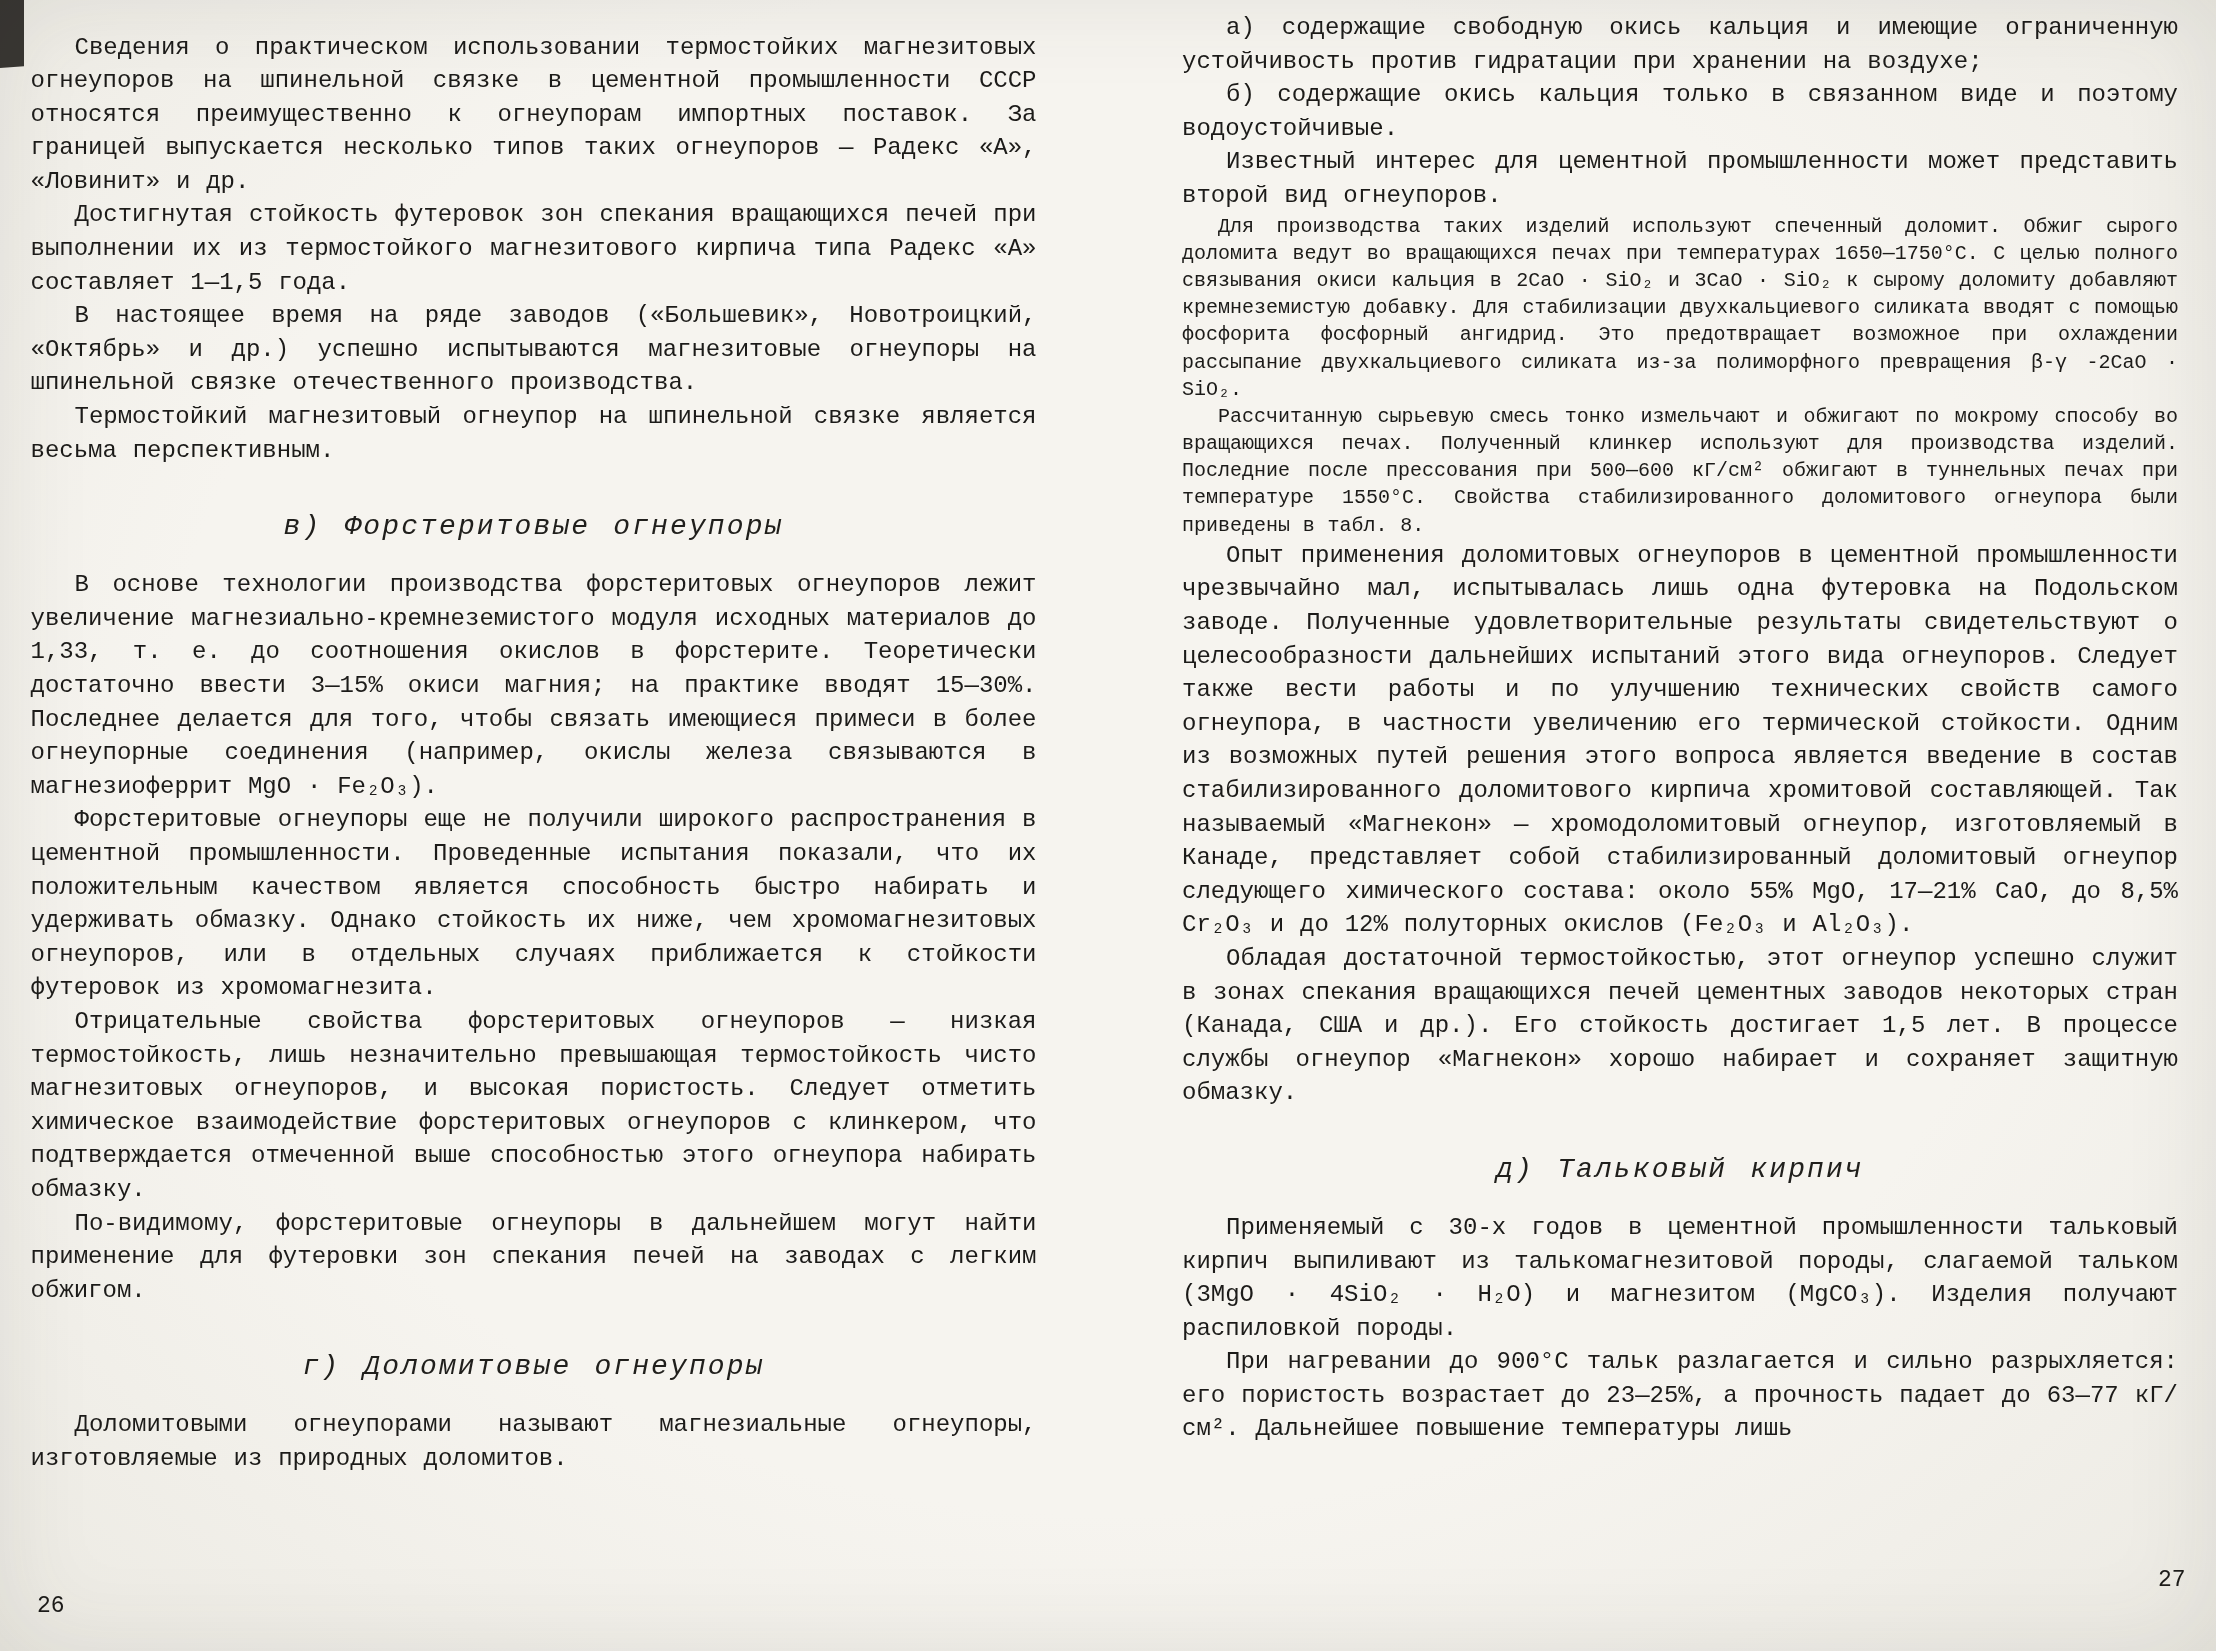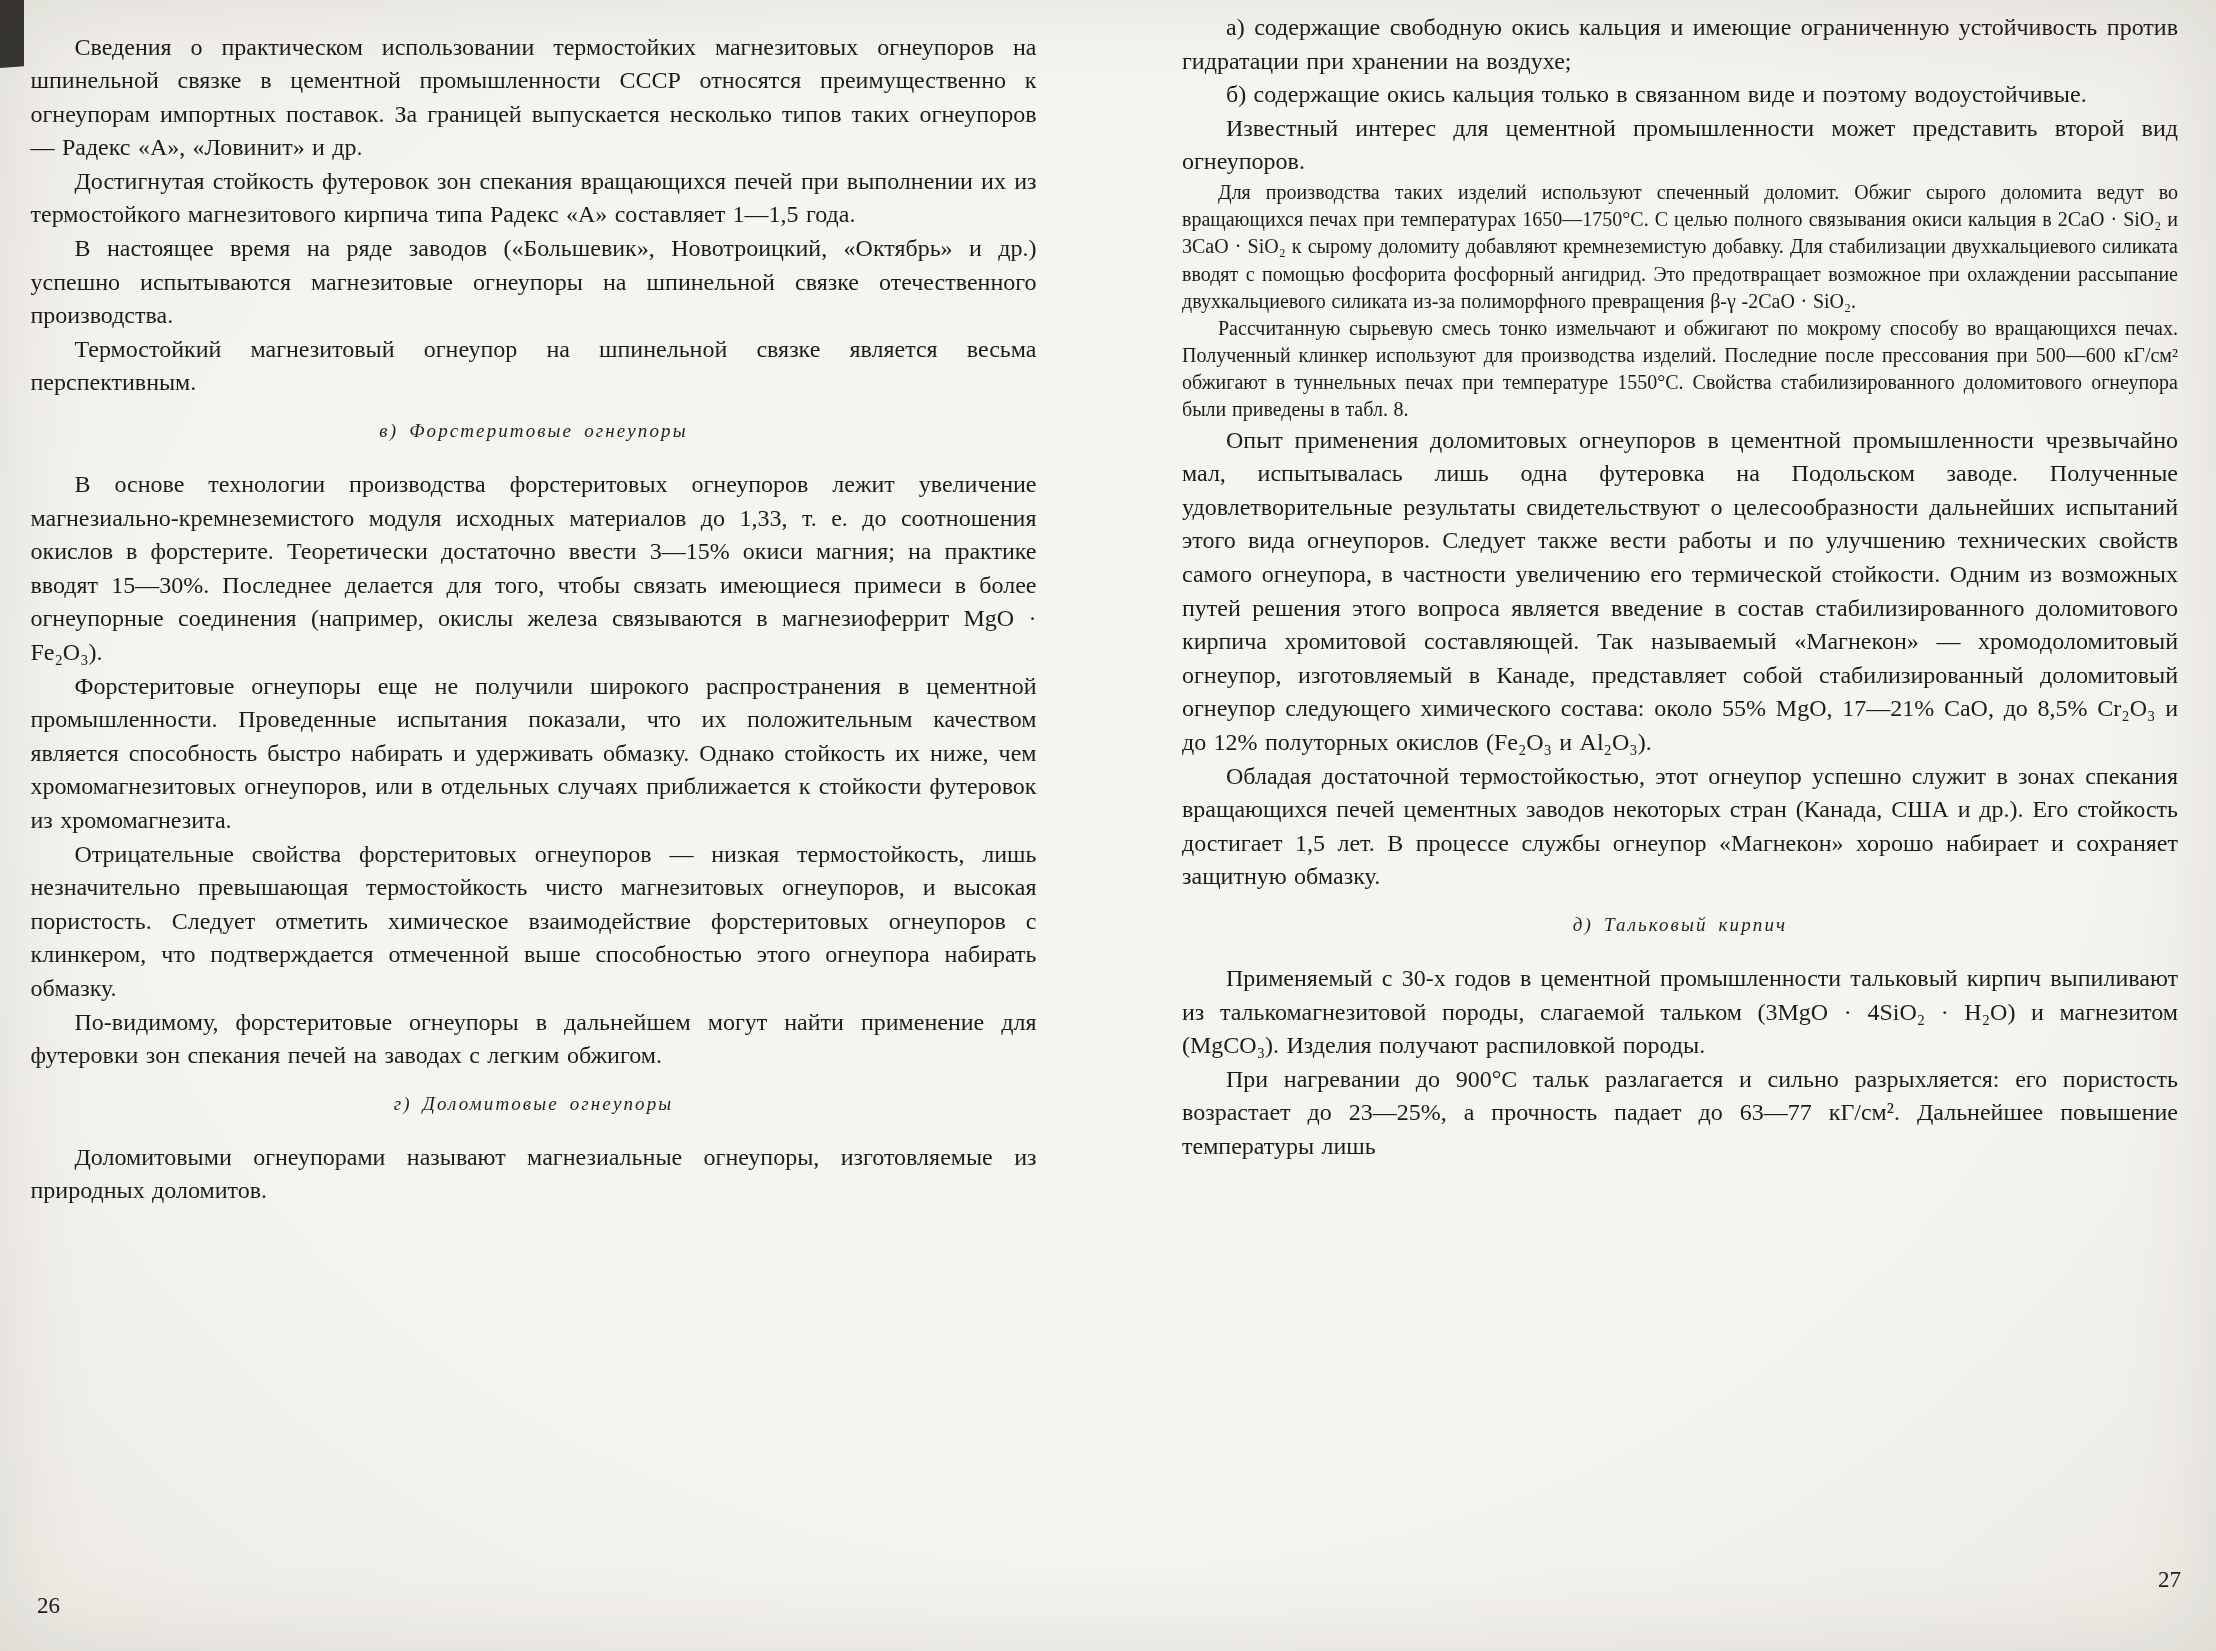--- a/index.html
+++ b/index.html
@@ -11,21 +11,21 @@
     height: 1652px;
     overflow: hidden;
     background: #e9e6e0;
   }
   .spread {
     position: relative;
     width: 2216px;
     height: 1652px;
     background: radial-gradient(ellipse at 50% 45%, #f6f4ef 60%, #eceae3 100%);
     box-shadow: inset 0 0 97px rgba(60,55,45,0.10);
-    font-family: Liberation Serif, serif;
+    font-family: Liberation Mono, monospace;
     color: #1c1b19;
   }
   .scan-artifact {
     position: absolute;
     left: 0;
     top: 0;
     width: 23.6px;
     height: 68px;
     background: #23211e;
     transform: skewY(-4deg);
@@ -57,24 +57,24 @@
   p.para.small {
     font-size: 20px;
     line-height: 1.36;
     text-indent: 36px;
     word-spacing: 0.7px;
   }
   h3.heading {
     font-weight: normal;
     font-style: italic;
     text-align: center;
-    font-size: 19px;
+    font-size: 28px;
     letter-spacing: 2.1px;
     word-spacing: 4.2px;
-    margin: 20px 0 26px 0;
+    margin: 44px 0 26px 0;
     color: #201f1c;
   }
   .page-num {
     position: absolute;
     font-size: 23px;
     color: #1c1b19;
   }
   .page-num.pn-left {
     left: 37px;
     top: 1593px;

